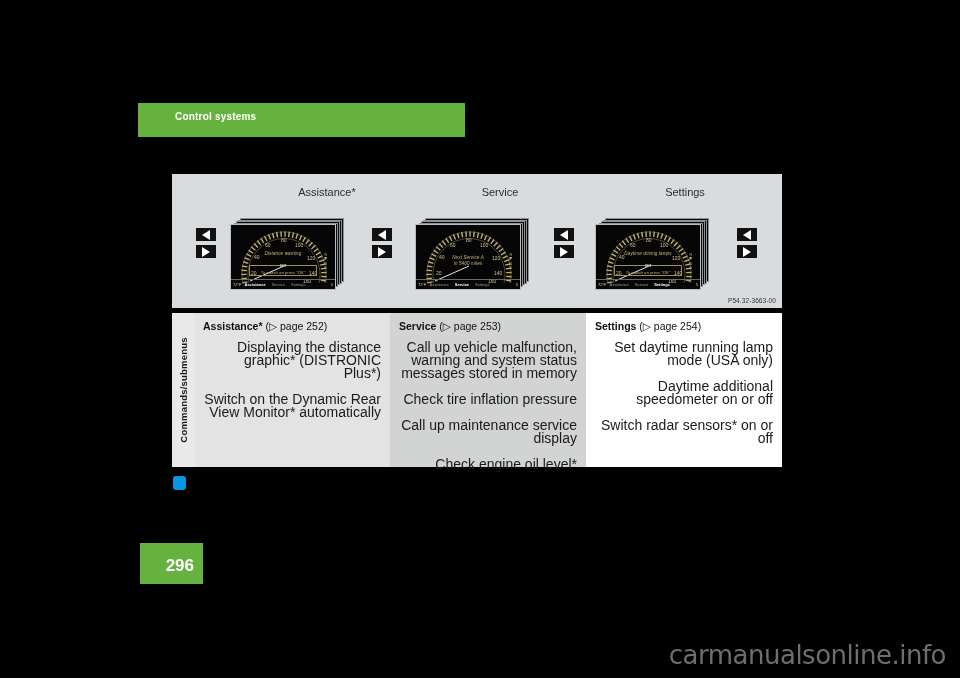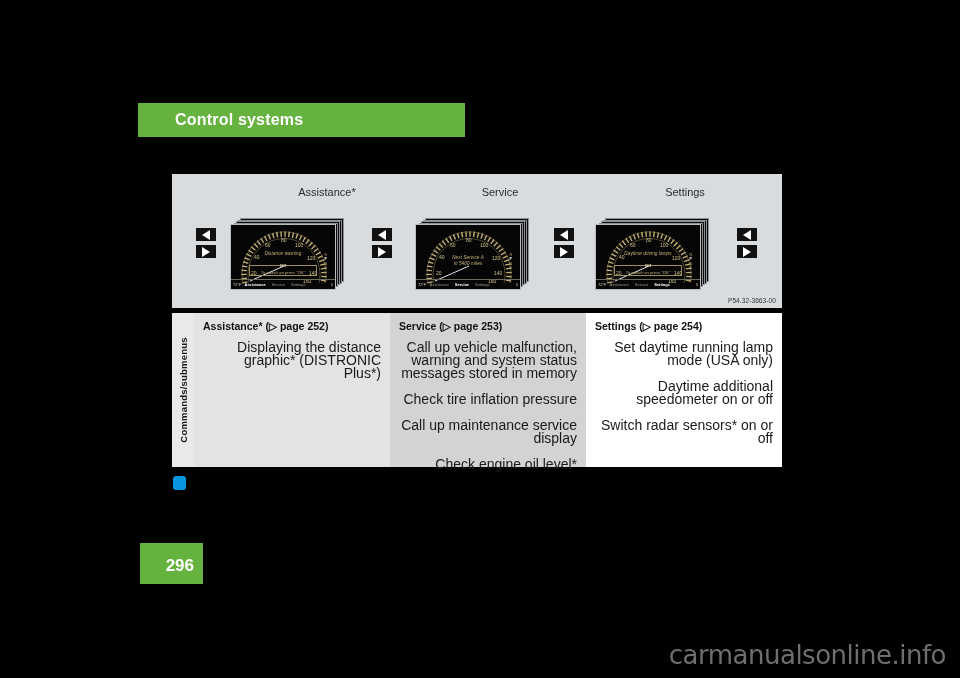--- a/index.html
+++ b/index.html
@@ -21,21 +21,21 @@
     left: 138px;
     top: 103px;
     width: 327px;
     height: 34px;
     background: #66B23E;
   }
   .header-title {
     position: absolute;
     left: 175px;
     top: 111px;
-    font-size: 16px;
+    font-size: 10px;
     font-weight: bold;
     color: #ffffff;
     letter-spacing: 0.2px;
   }
 
   
   .figure {
     position: absolute;
     left: 172px;
     top: 174px;
@@ -205,21 +205,21 @@
   .col.shade-a { background: #E3E3E3; }
   .col.shade-b { background: #D2D3D3; }
   .col.shade-c { background: #ffffff; }
   .col-head {
     font-size: 10.5px;
     color: #111;
     margin-bottom: 9px;
     white-space: nowrap;
   }
   .col-head b { font-weight: bold; }
-  .col-head .pgref { font-weight: bold; }
+  .col-head .pgref { font-weight: normal; }
   .cell {
     font-size: 14px;
     color: #1a1a1a;
     line-height: 13px;
     margin-bottom: 13px;
     text-align: right;
   }
 
   
   .blue-dot {
@@ -425,20 +425,21 @@
   <div class="side-label">
     <span>Commands/submenus</span>
   </div>
 
   <div class="col shade-a">
     <div class="col-head">
       <b>Assistance*</b>
       <span class="pgref">(▷ page 252)</span>
     </div>
     <div class="cell">Displaying the distance graphic* (DISTRONIC Plus*)</div>
+    <div class="cell">Switch on the Dynamic Rear View Monitor* automatically</div>
   </div>
 
   <div class="col shade-b">
     <div class="col-head">
       <b>Service</b>
       <span class="pgref">(▷ page 253)</span>
     </div>
     <div class="cell">Call up vehicle malfunction, warning and system status messages stored in memory</div>
     <div class="cell">Check tire inflation pressure</div>
     <div class="cell">Call up maintenance service display</div>

